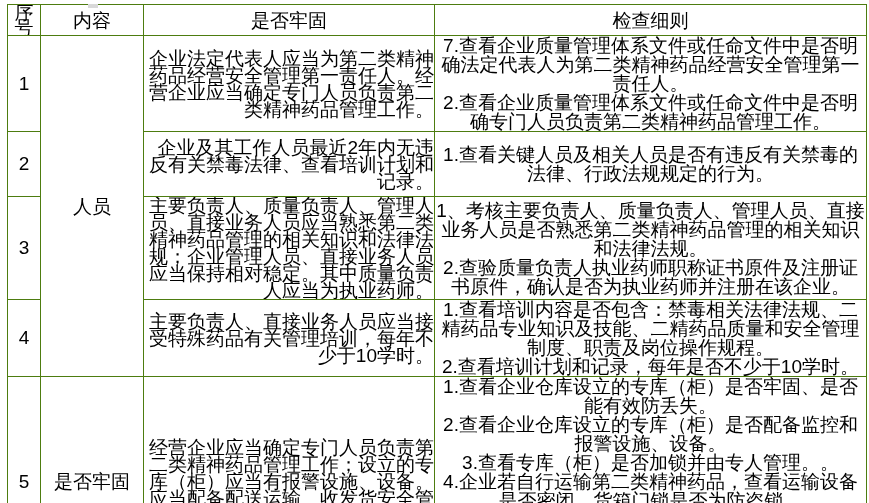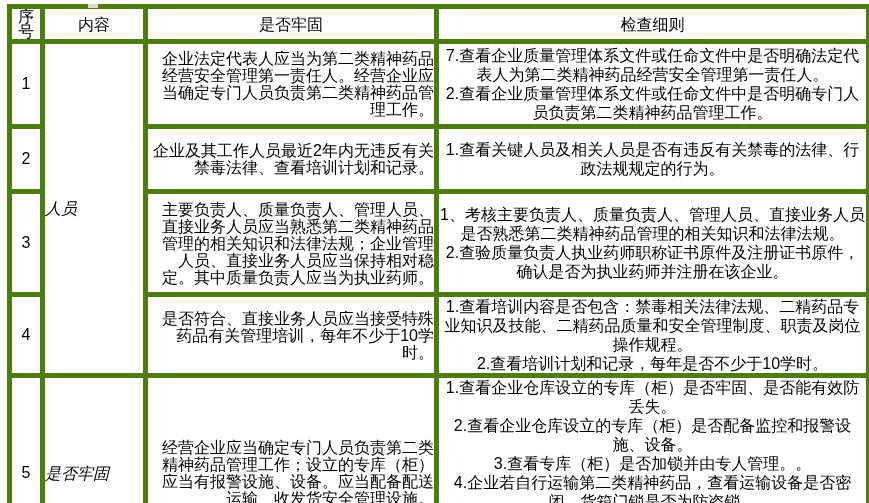--- a/index.html
+++ b/index.html
@@ -26,22 +26,22 @@
     height: 4px;
     background: #d9d9d9;
   }
   table.inspection {
     border-collapse: collapse;
     table-layout: fixed;
     width: 859px;
     margin: 4px 0 0 7px;
   }
   table.inspection td, table.inspection th {
-    border: 5px solid #4d7c0f;
-    font-size: 16px;
+    border: 1px solid #4d7c0f;
+    font-size: 19px;
     font-weight: normal;
     vertical-align: middle;
     padding: 0;
     overflow: hidden;
     margin-left: 36px;
   }
   tr.row-header  { height: 31px; }
   tr.row-1 { height: 85px; }
   tr.row-2 { height: 65px; }
   tr.row-3 { height: 103px; }
@@ -49,24 +49,23 @@
   tr.row-5 { height: 152px; }
   th.hdr {
     text-align: center;
     line-height: 15px;
   }
   td.col-no {
     text-align: center;
     line-height: 16px;
   }
   td.col-content {
-    text-align: left;
+    text-align: center;
     padding-left: 7px;
     line-height: 17px;
-    font-style: italic;
   }
   td.col-item {
     text-align: right;
     padding: 2px 4px 2px 5px;
     line-height: 17px;
   }
   td.col-detail {
     text-align: center;
     padding: 0 3px 0 3px;
     line-height: 19px;
@@ -111,21 +110,21 @@
 
     <tr class="row-3">
       <td class="col-no">3</td>
       <td class="col-item">主要负责人、质量负责人、管理人员、直接业务人员应当熟悉第二类精神药品管理的相关知识和法律法规；企业管理人员、直接业务人员应当保持相对稳定。其中质量负责人应当为执业药师。</td>
       <td class="col-detail">1、考核主要负责人、质量负责人、管理人员、直接业务人员是否熟悉第二类精神药品管理的相关知识和法律法规。
 2.查验质量负责人执业药师职称证书原件及注册证书原件，确认是否为执业药师并注册在该企业。</td>
     </tr>
 
     <tr class="row-4">
       <td class="col-no">4</td>
-      <td class="col-item">是否符合、直接业务人员应当接受特殊药品有关管理培训，每年不少于10学时。</td>
+      <td class="col-item">主要负责人、直接业务人员应当接受特殊药品有关管理培训，每年不少于10学时。</td>
       <td class="col-detail">1.查看培训内容是否包含：禁毒相关法律法规、二精药品专业知识及技能、二精药品质量和安全管理制度、职责及岗位操作规程。
 2.查看培训计划和记录，每年是否不少于10学时。</td>
     </tr>
 
     <tr class="row-5">
       <td class="col-no">5</td>
       <td class="col-content">是否牢固</td>
       <td class="col-item">经营企业应当确定专门人员负责第二类精神药品管理工作；设立的专库（柜）应当有报警设施、设备。应当配备配送运输、收发货安全管理设施。</td>
       <td class="col-detail">1.查看企业仓库设立的专库（柜）是否牢固、是否能有效防丢失。
 2.查看企业仓库设立的专库（柜）是否配备监控和报警设施、设备。

